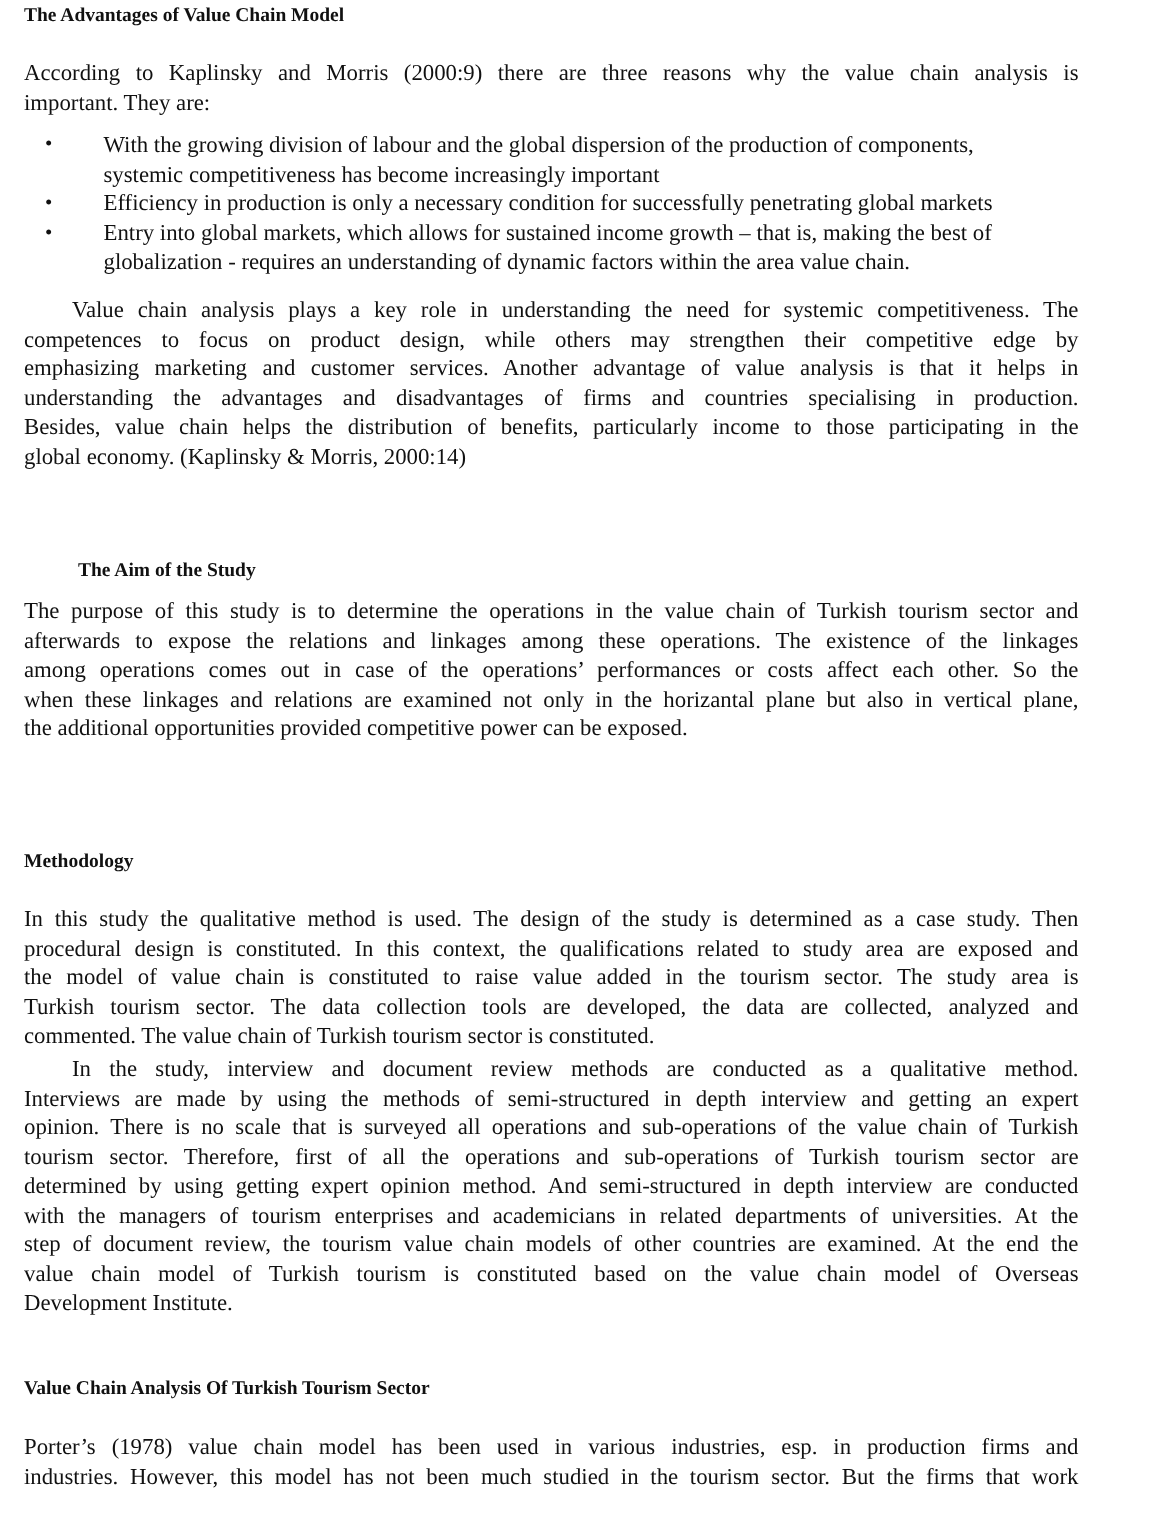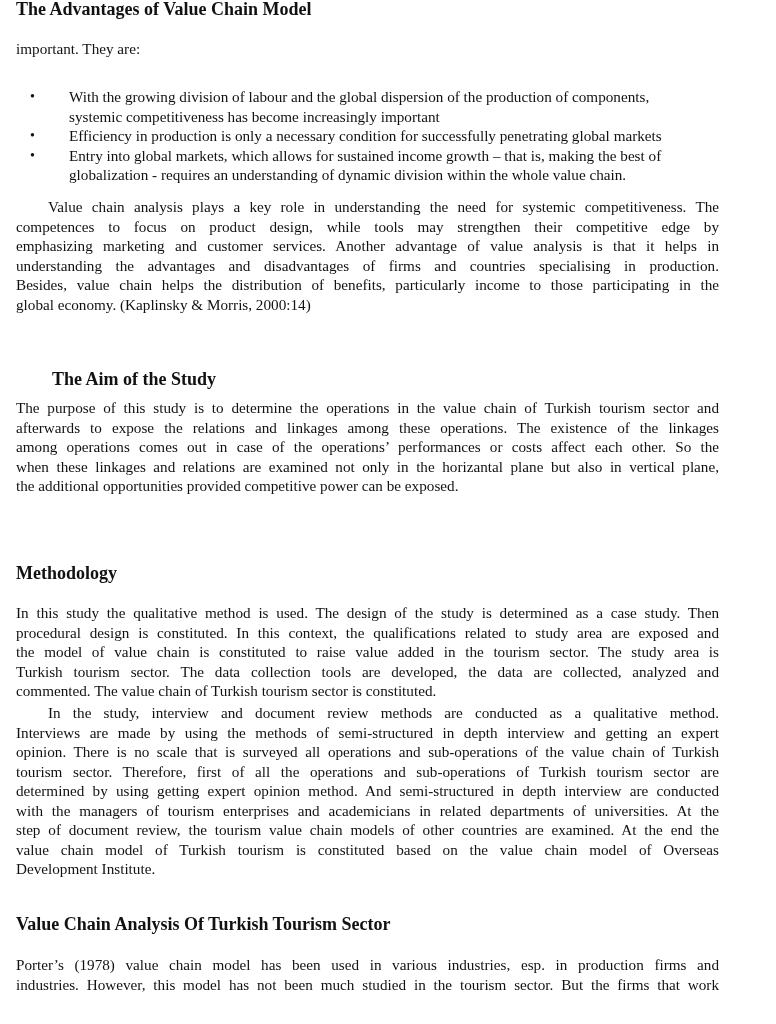--- a/index.html
+++ b/index.html
@@ -6,21 +6,21 @@
     body {
       width: 776px; height: 1024px; overflow: hidden;
       font-family: "Liberation Serif", "DejaVu Serif", serif;
       color: #111111;
       font-size: 15.2px;
       position: relative;
     }
     .page { position: absolute; left: 16px; top: 0; width: 703px; }
     .heading {
       position: absolute; left: 0;
-      font-weight: bold; font-size: 18px; line-height: 19px;
+      font-weight: bold; font-size: 13px; line-height: 19px;
       white-space: nowrap;
     }
     .para {
       position: absolute; left: 0; width: 703px;
       line-height: 19.5px; text-align: justify;
     }
     .para.indent { text-indent: 32px; }
     .para .ln { display: block; text-align: justify; text-align-last: justify; white-space: nowrap; }
     .para .ln.last { text-align-last: left; }
     ul.bullets {
@@ -33,45 +33,46 @@
     ul.bullets li .ln { display: block; white-space: nowrap; }
   </style>
 </head>
 <body>
 
 <div class="page">
 
   <div class="heading" style="top:0px;">The Advantages of Value Chain Model</div>
 
   <div class="para" style="top:39px;">
+    <span class="ln">According to Kaplinsky and Morris (2000:9) there are three reasons why the value chain analysis is</span>
     <span class="ln last">important. They are:</span>
   </div>
 
   <div style="position:absolute; left:0; top:87px; width:703px;">
     <ul class="bullets">
       <li>
         <span class="dot">•</span>
         <span class="ln">With the growing division of labour and the global dispersion of the production of components,</span>
         <span class="ln">systemic competitiveness has become increasingly important</span>
       </li>
       <li>
         <span class="dot">•</span>
         <span class="ln">Efficiency in production is only a necessary condition for successfully penetrating global markets</span>
       </li>
       <li>
         <span class="dot">•</span>
         <span class="ln">Entry into global markets, which allows for sustained income growth – that is, making the best of</span>
-        <span class="ln">globalization - requires an understanding of dynamic division within the whole value chain.</span>
+        <span class="ln">globalization - requires an understanding of dynamic factors within the area value chain.</span>
       </li>
     </ul>
   </div>
 
   <div class="para indent" style="top:197px;">
     <span class="ln" style="padding-left:32px; text-indent:0;">Value chain analysis plays a key role in understanding the need for systemic competitiveness. The</span>
-    <span class="ln" style="text-indent:0;">competences to focus on product design, while tools may strengthen their competitive edge by</span>
+    <span class="ln" style="text-indent:0;">competences to focus on product design, while others may strengthen their competitive edge by</span>
     <span class="ln" style="text-indent:0;">emphasizing marketing and customer services. Another advantage of value analysis is that it helps in</span>
     <span class="ln" style="text-indent:0;">understanding the advantages and disadvantages of firms and countries specialising in production.</span>
     <span class="ln" style="text-indent:0;">Besides, value chain helps the distribution of benefits, particularly income to those participating in the</span>
     <span class="ln last" style="text-indent:0;">global economy.  (Kaplinsky &amp; Morris, 2000:14)</span>
   </div>
 
   <div class="heading" style="top:370px;margin-left:36px;">The Aim of the Study</div>
 
   <div class="para" style="top:398px;">
     <span class="ln">The purpose of this study is to determine the operations in the value chain of Turkish tourism sector and</span>

